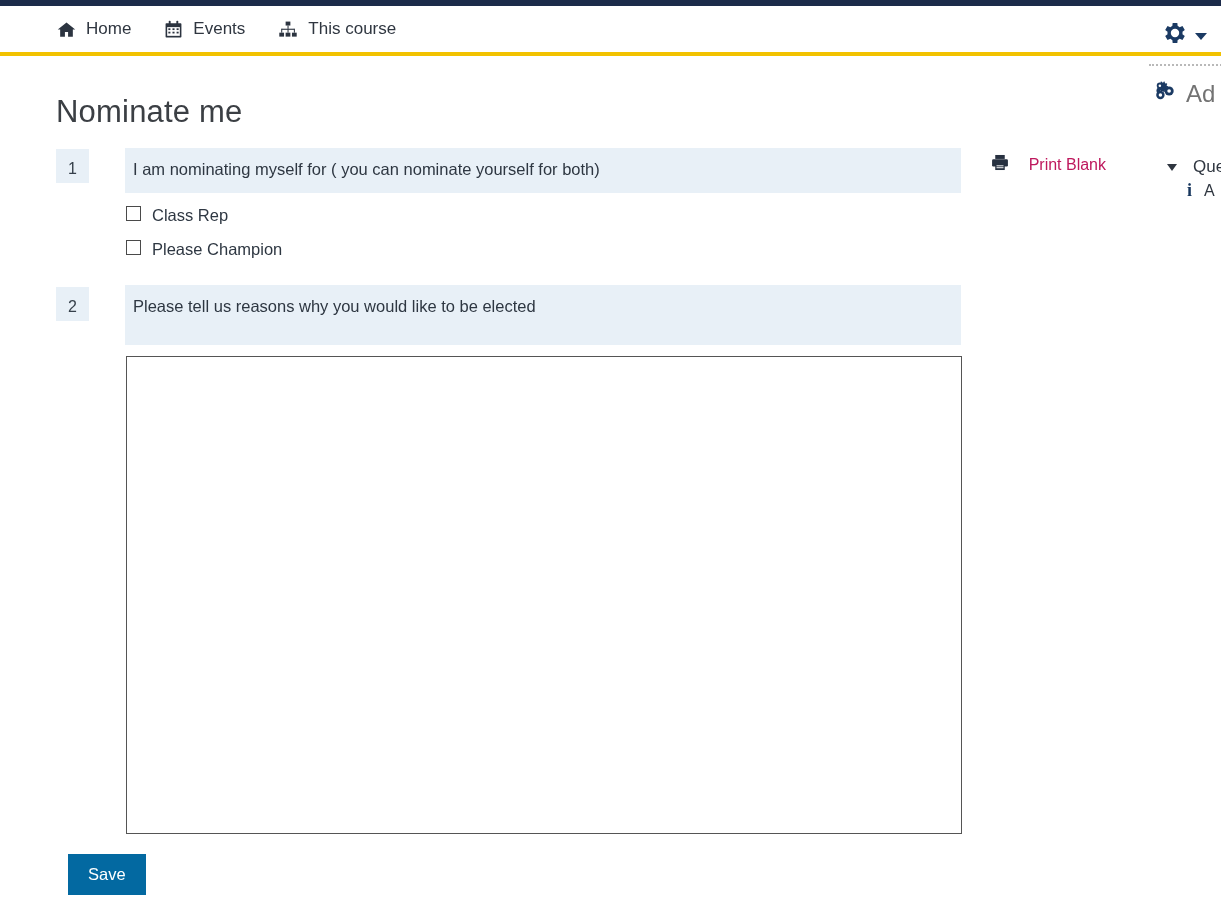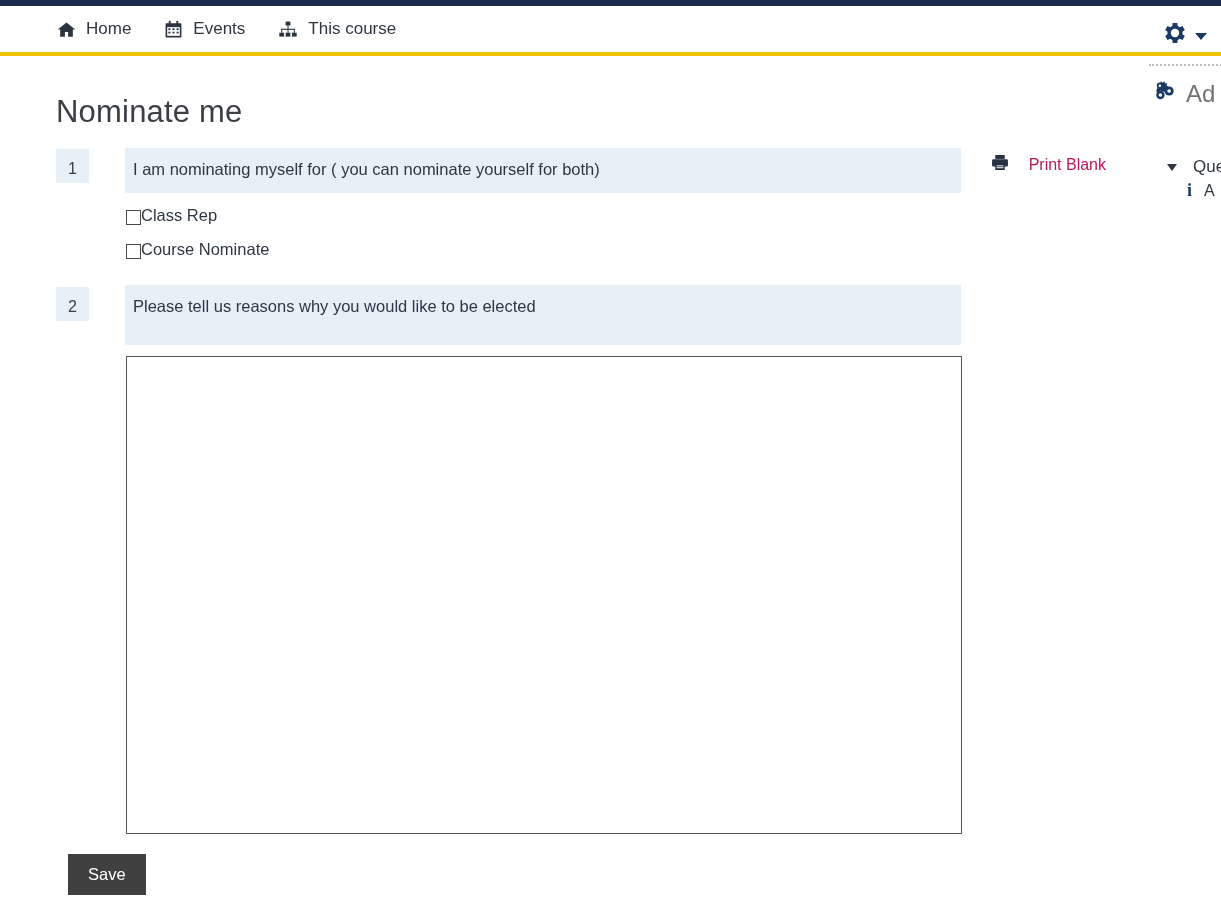--- a/index.html
+++ b/index.html
@@ -132,21 +132,22 @@
 
   .q1num  { top: 89px; height: 34px; }
   .q1text { top: 88px; height: 45px; }
   .q2num  { top: 227px; height: 34px; }
   .q2text { top: 225px; height: 60px; }
 
   .choice {
     position: absolute;
     left: 126px;
     display: flex;
-    align-items: flex-end;
+    align-items: flex-start;
+    gap: 11px;
     font-size: 16.5px;
     color: #2e3742;
     cursor: pointer;
   }
   .choice .box {
     width: 15px; height: 15px;
     border: 1.6px solid #4a4a4a;
     background: #fff;
     display: inline-block;
   }
@@ -169,21 +170,21 @@
   }
 
   .btnrow {
     position: absolute;
     left: 68px;
     top: 794px;
     display: flex;
     gap: 4px;
   }
   .btn {
-    background: #404040;
+    background: #0369a1;
     color: #fff;
     border: none;
     font-size: 16.5px;
     font-family: "Liberation Sans", sans-serif;
     padding: 11px 20px;
     cursor: pointer;
   }
 
   
   .sidepanel {
@@ -337,21 +338,21 @@
     <div class="qnum q1num">1</div>
     <div class="qtext q1text">I am nominating myself for ( you can nominate yourself for both)</div>
 
     <label class="choice choice1">
       <span class="box"></span>
       <span>Class Rep</span>
     </label>
 
     <label class="choice choice2">
       <span class="box"></span>
-      <span>Course Nominate</span>
+      <span>Please Champion</span>
     </label>
 
     <div class="qnum q2num">2</div>
     <div class="qtext q2text">Please tell us reasons why you would like to be elected</div>
 
     <textarea class="essay" placeholder="" style=""></textarea>
 
     <div class="btnrow">
       <button class="btn">Save</button>
     </div>

